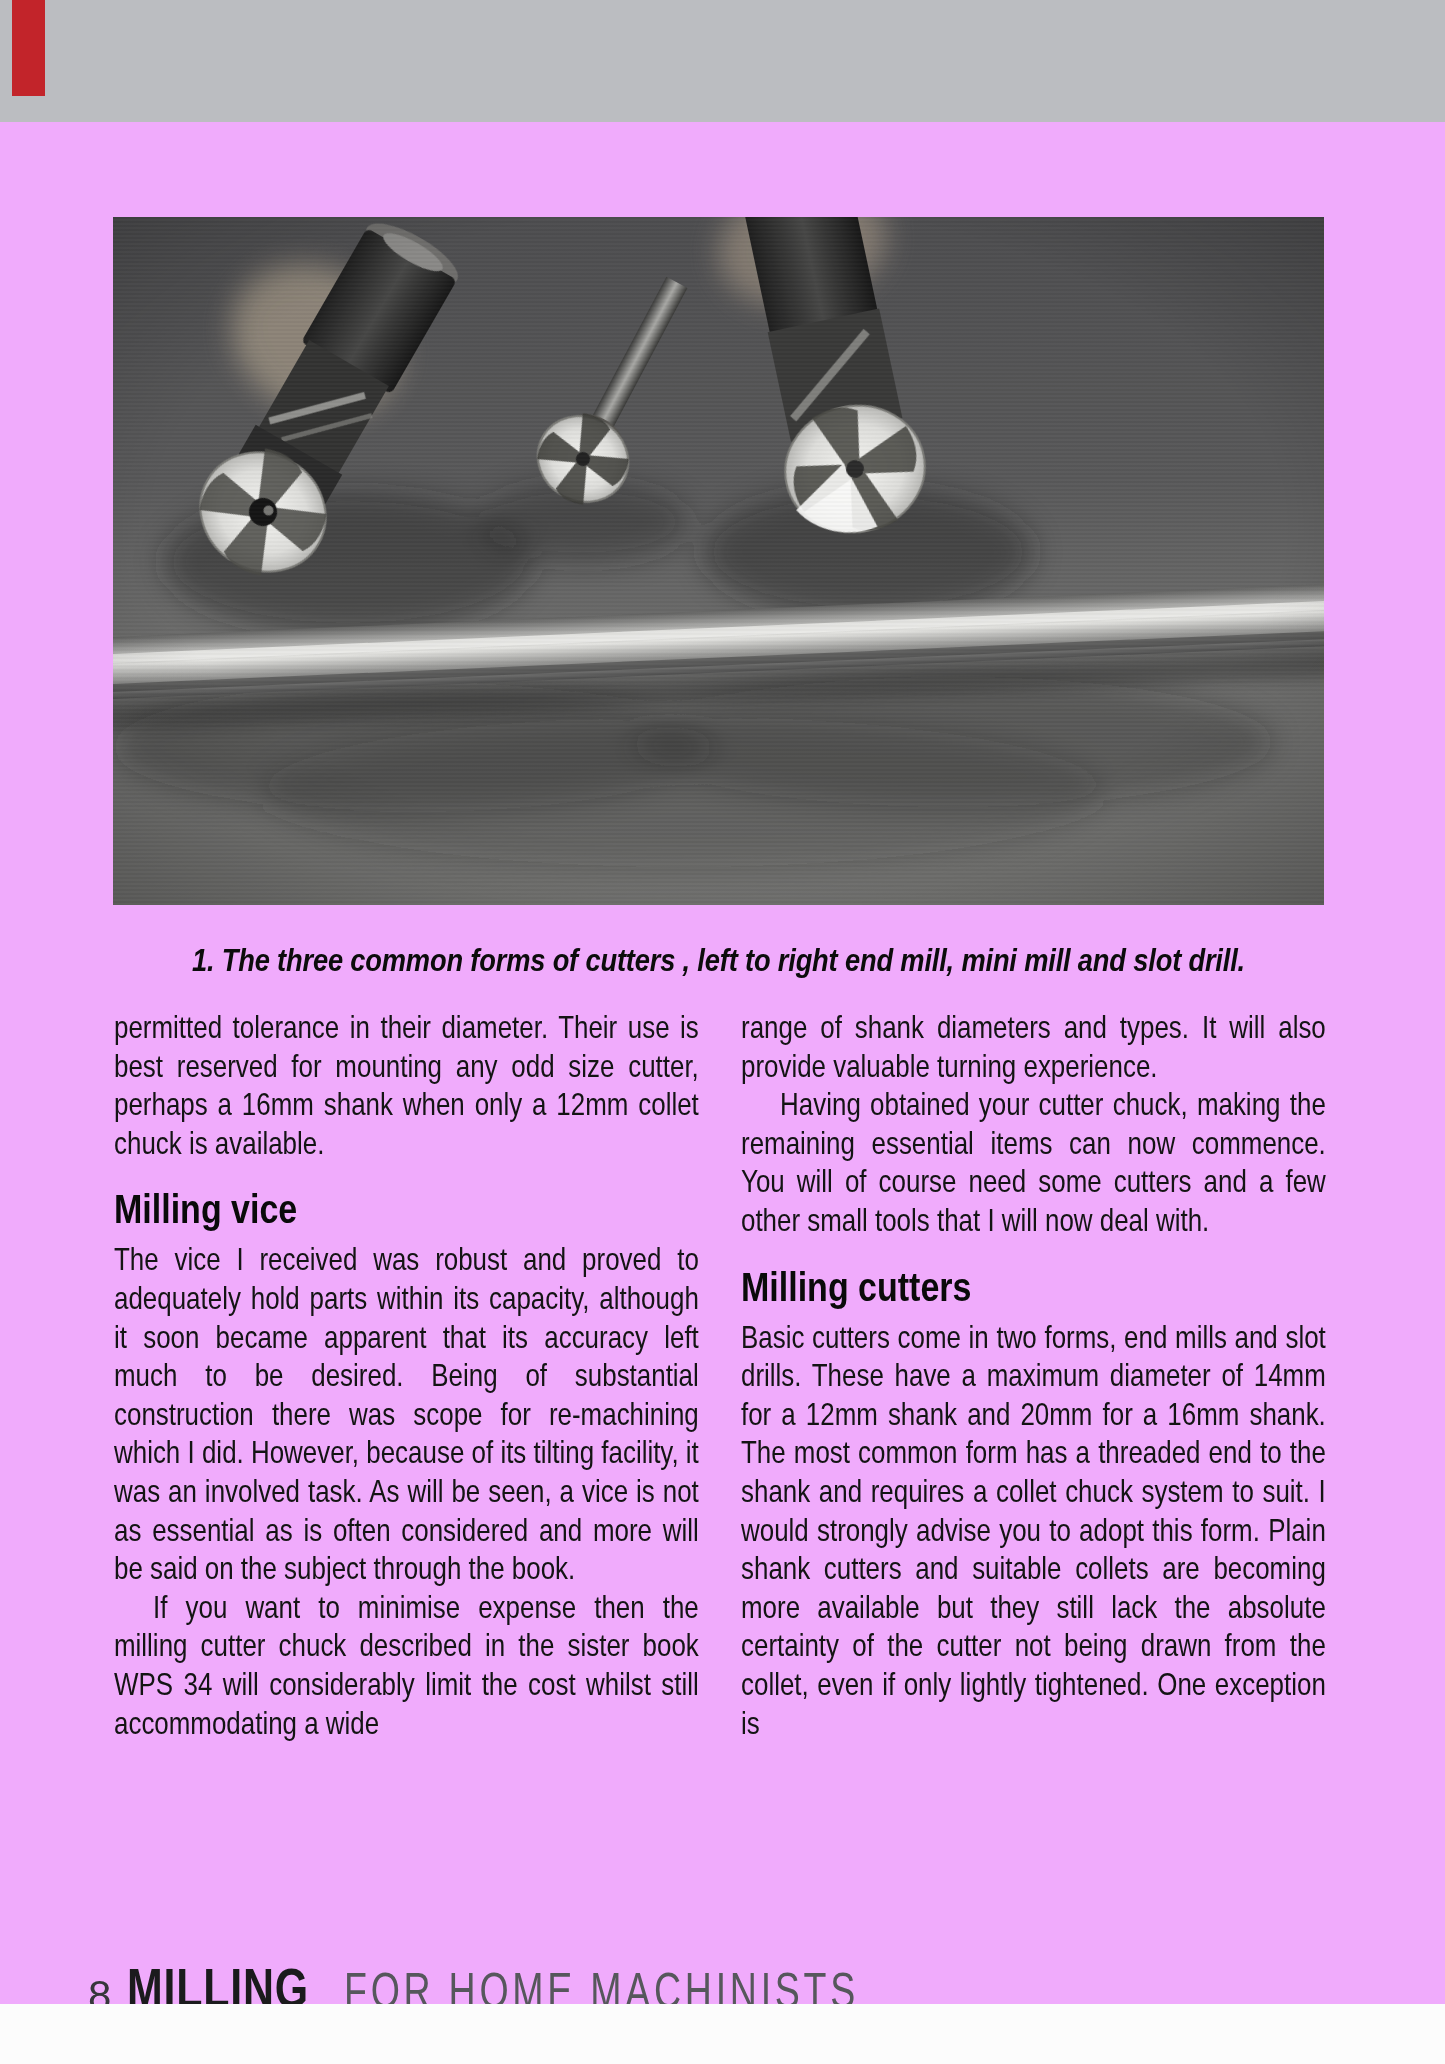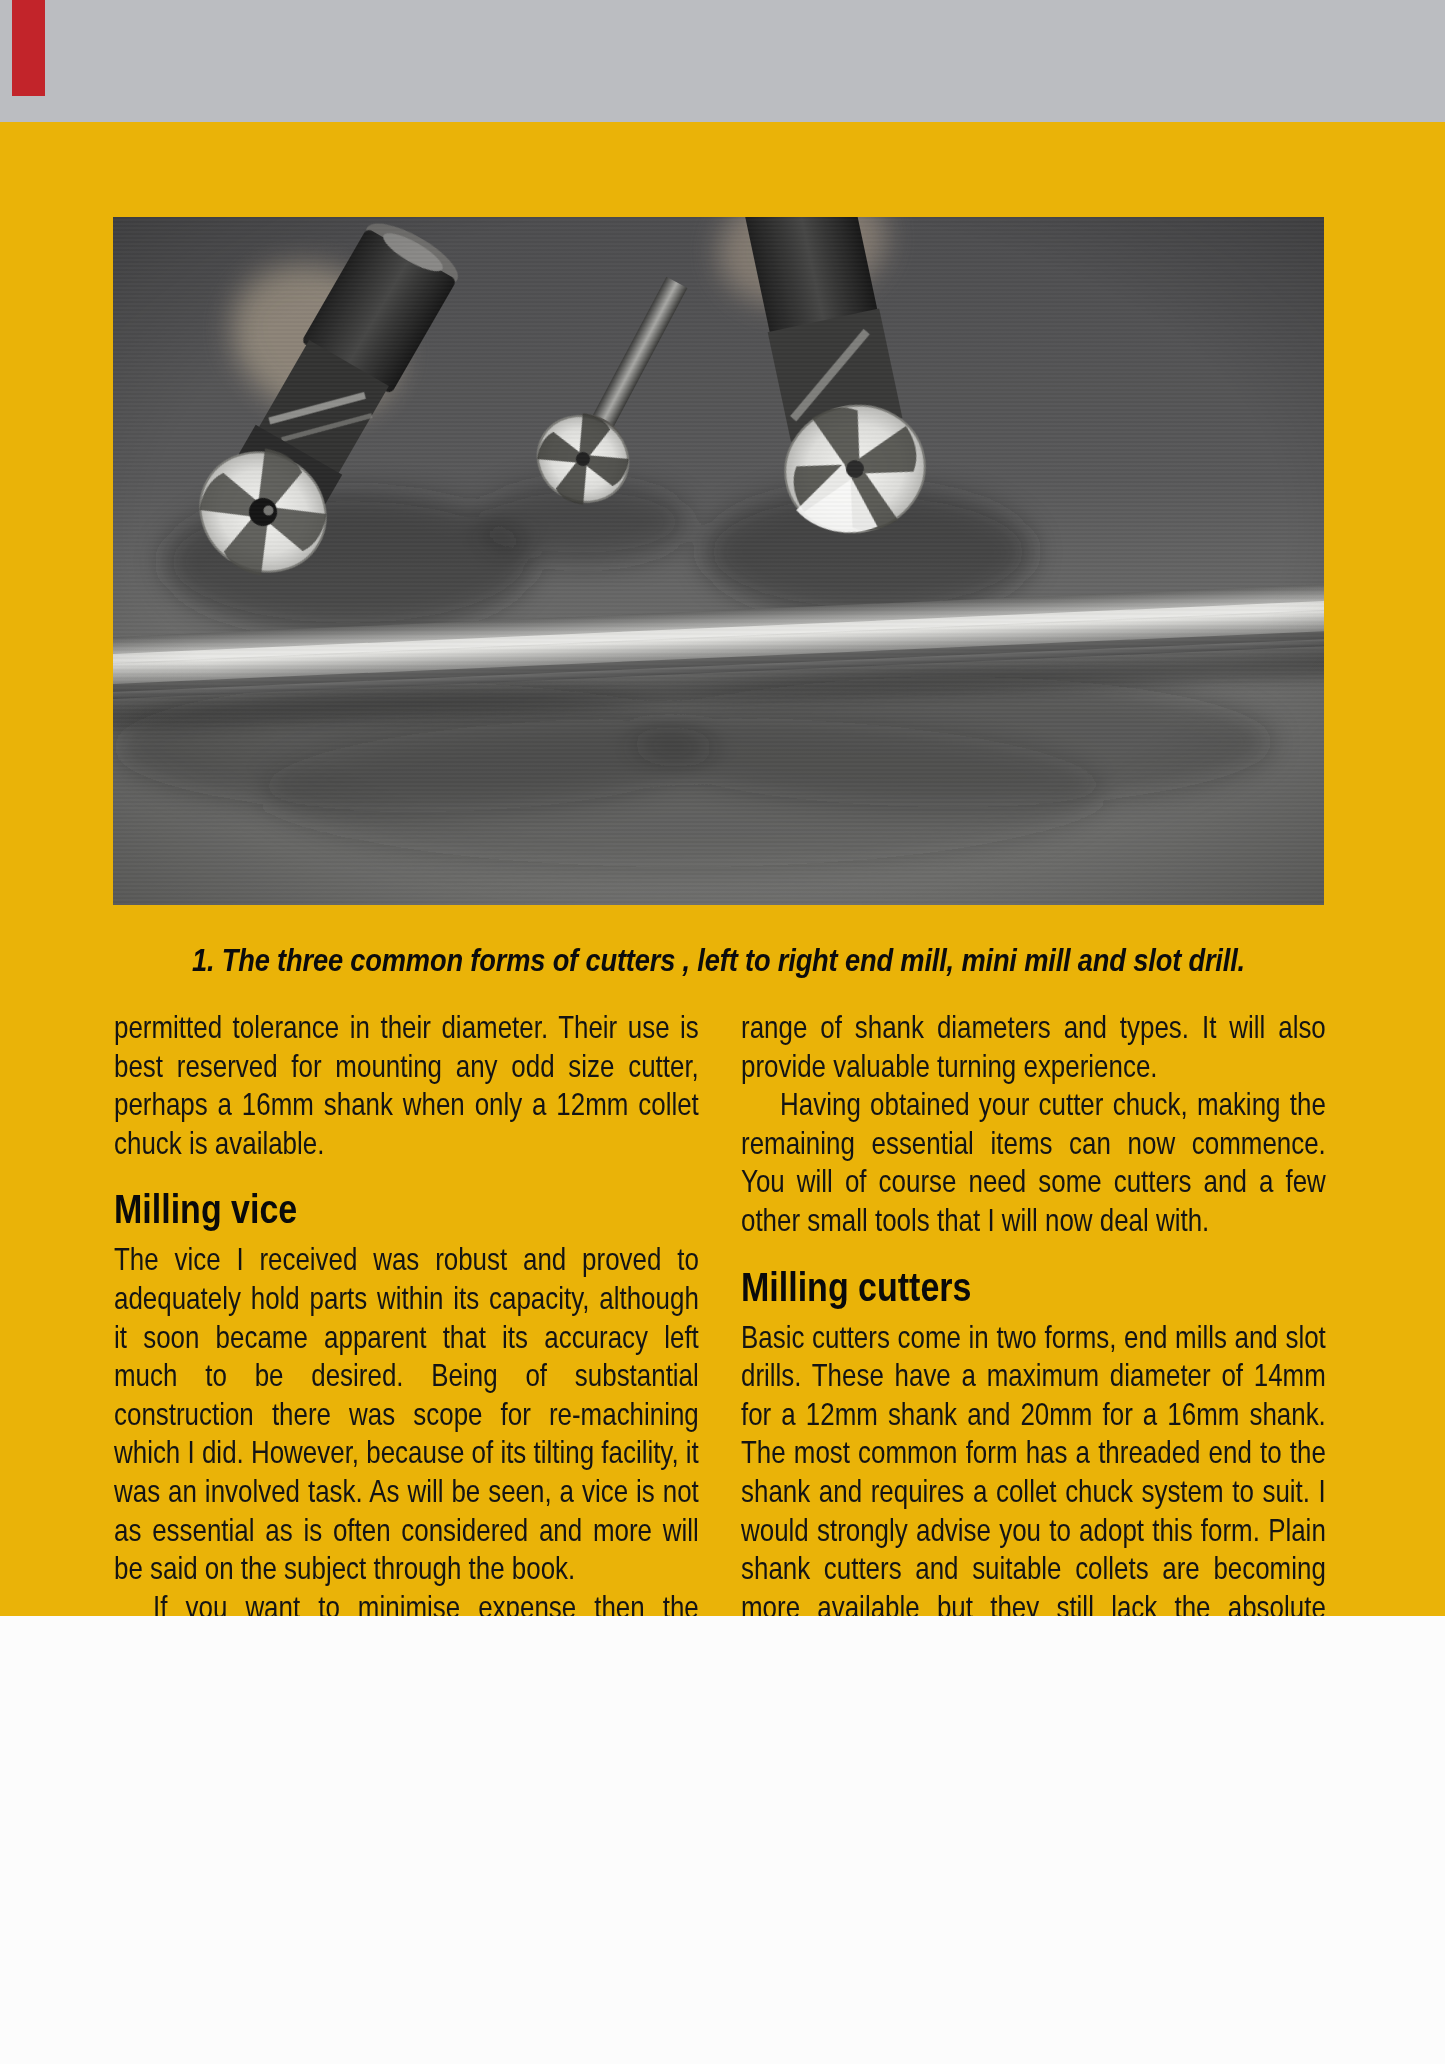--- a/index.html
+++ b/index.html
@@ -1,16 +1,16 @@
 <!DOCTYPE html>
 <html><head>
 <meta charset="utf-8">
 <style>
   html,body{margin:0;padding:0;background:#fcfcfc;}
-  .page{position:relative;width:1445px;height:1616px;background:#eab308;overflow:hidden;
+  .page{position:relative;width:1445px;height:2004px;background:#f0abfc;overflow:hidden;
         font-family:"Liberation Sans", sans-serif;}
 
   .header-band{position:absolute;top:0;left:0;width:1445px;height:122px;background:#bbbdc1;}
   .header-tab{position:absolute;top:0;left:12px;width:33px;height:96px;background:#c2242a;}
 
   .photo{position:absolute;left:113px;top:217px;width:1211px;height:688px;margin:0;}
   .photo svg{display:block;}
   .photo::after{content:"";position:absolute;inset:0;
         background:repeating-linear-gradient(0deg, rgba(255,255,255,0.02) 0 2px, rgba(0,0,0,0.025) 2px 4px);}
 

